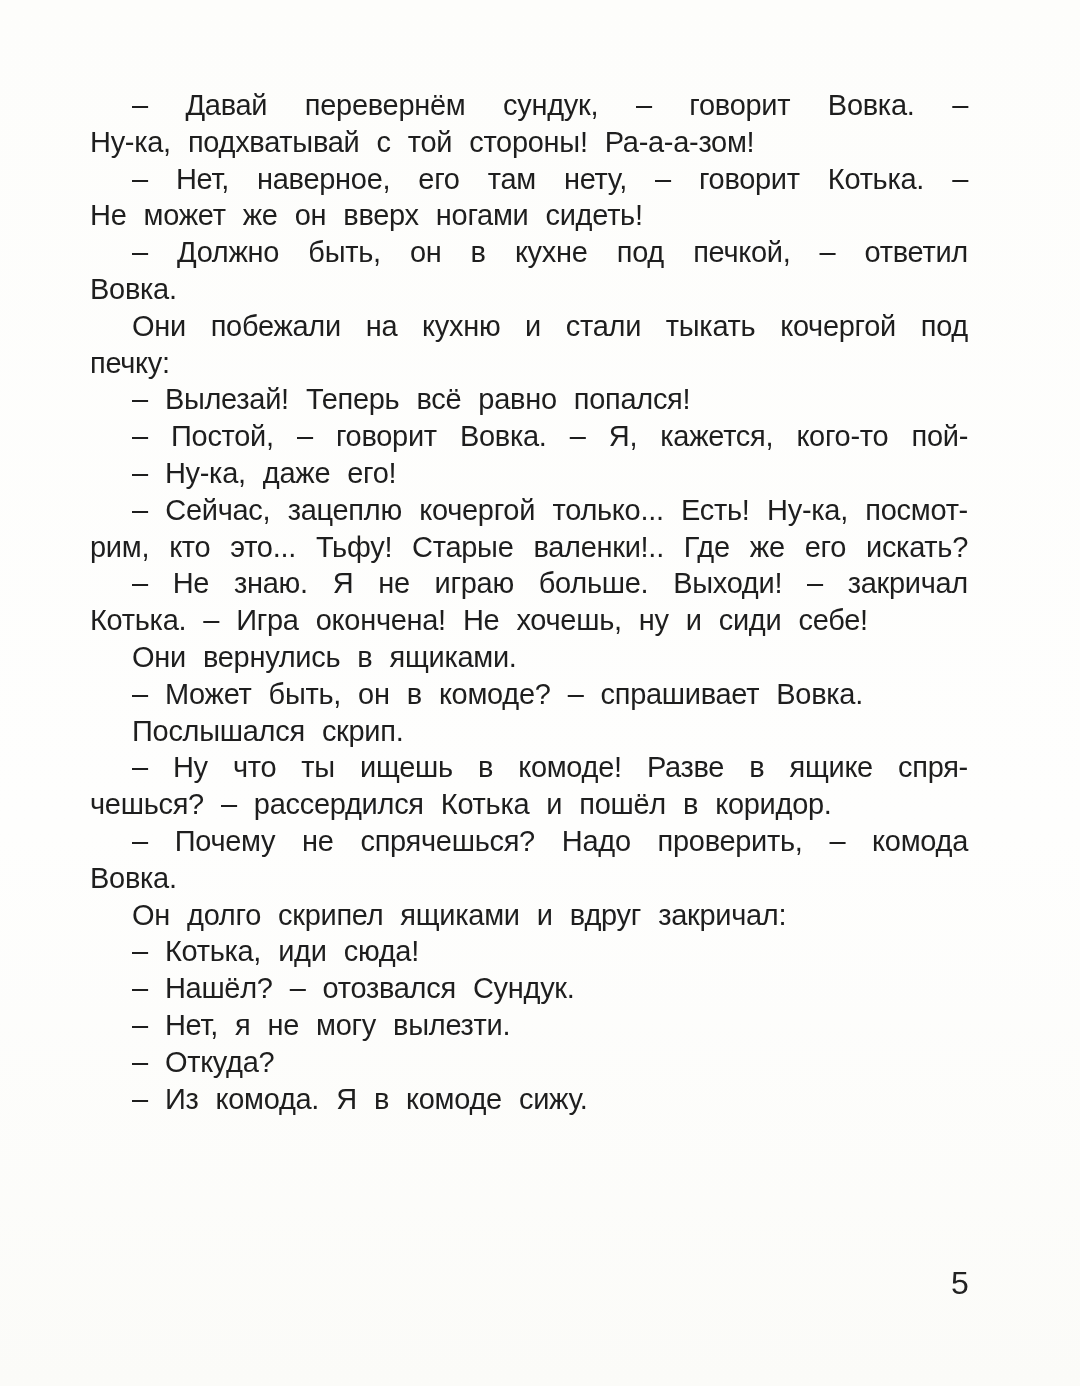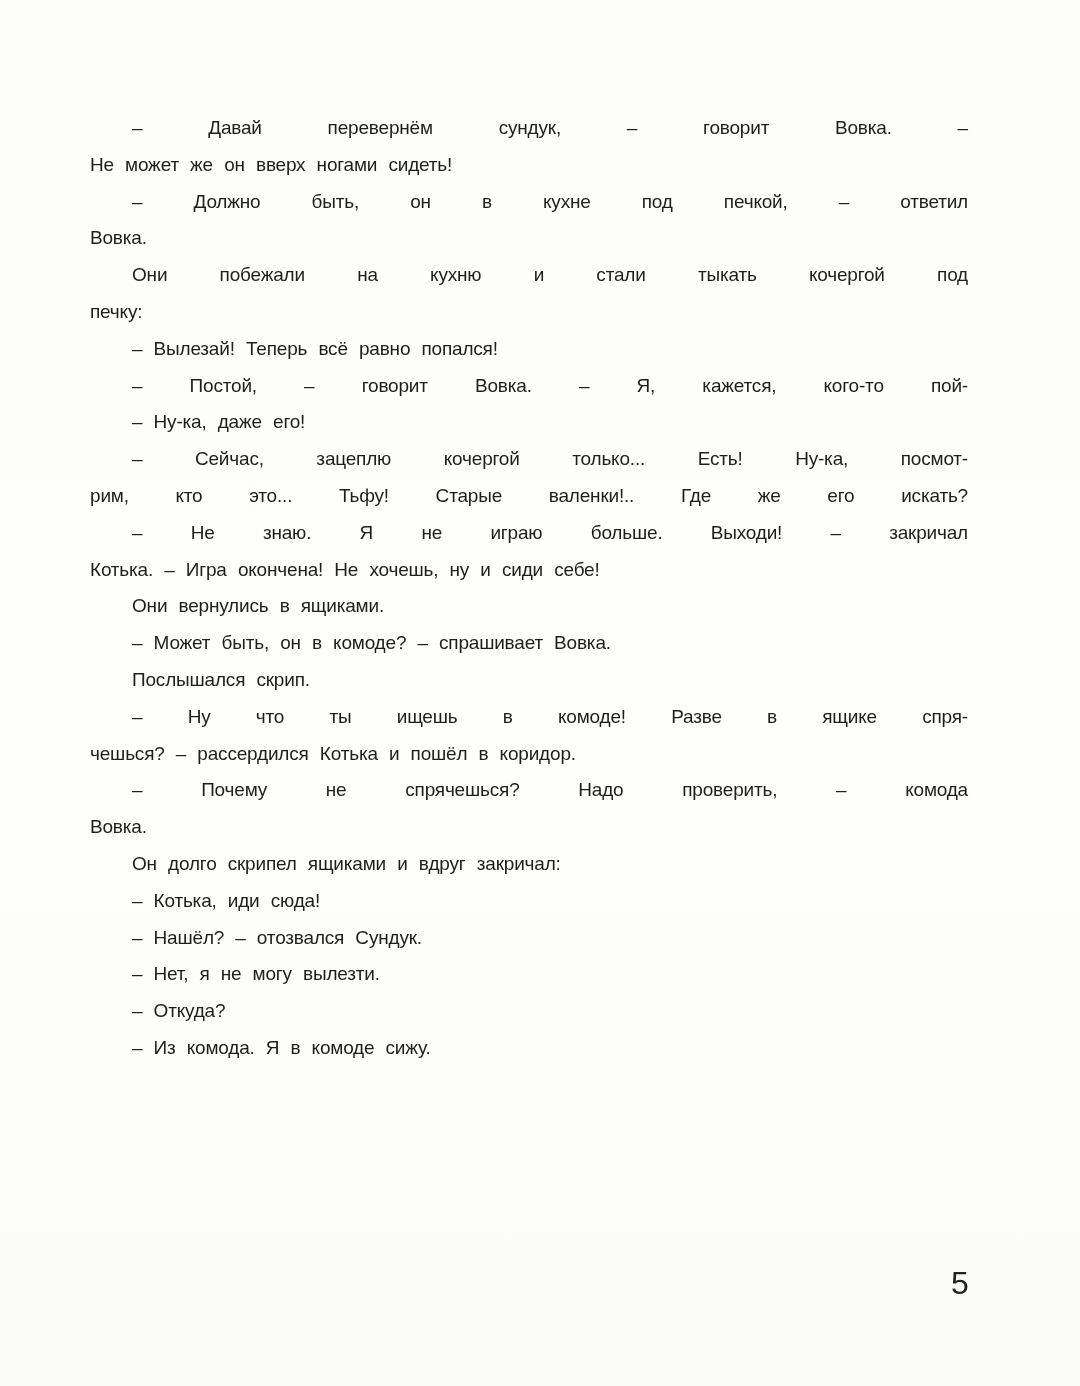--- a/index.html
+++ b/index.html
@@ -15,24 +15,24 @@
     font-family: "Liberation Sans", "DejaVu Sans", sans-serif;
   }
   .page {
     position: absolute;
     inset: 0;
     background: linear-gradient(180deg, #fdfdfb 0%, #fefefd 60%, #fbfbf8 100%);
   }
   .text-block {
     position: absolute;
     left: 90px;
-    top: 110px;
+    top: 87px;
     width: 878px;
     color: #1e1e1e;
-    font-size: 19px;
+    font-size: 29px;
     line-height: 36.8px;
     font-weight: 400;
     word-spacing: 0.32em;
     letter-spacing: -0.01em;
   }
   .line {
     height: 36.8px;
     white-space: nowrap;
     text-align: left;
   }
@@ -54,20 +54,22 @@
     font-size: 32px;
     line-height: 34px;
   }
 </style>
 </head>
 <body style="background: rgb(253, 253, 251);">
 
 <div class="page">
   <div class="text-block" id="text-block" style="color: rgb(30, 30, 30);">
       <div class="line indent justify">– Давай перевернём сундук, – говорит Вовка. –</div>
+      <div class="line">Ну-ка, подхватывай с той стороны! Ра-а-а-зом!</div>
+      <div class="line indent justify">– Нет, наверное, его там нету, – говорит Котька. –</div>
       <div class="line">Не может же он вверх ногами сидеть!</div>
       <div class="line indent justify">– Должно быть, он в кухне под печкой, – ответил</div>
       <div class="line">Вовка.</div>
       <div class="line indent justify">Они побежали на кухню и стали тыкать кочергой под</div>
       <div class="line">печку:</div>
       <div class="line indent">– Вылезай! Теперь всё равно попался!</div>
       <div class="line indent justify">– Постой, – говорит Вовка. – Я, кажется, кого-то пой-</div>
       <div class="line indent">– Ну-ка, даже его!</div>
       <div class="line indent justify">– Сейчас, зацеплю кочергой только... Есть! Ну-ка, посмот-</div>
       <div class="line justify">рим, кто это... Тьфу! Старые валенки!.. Где же его искать?</div>

